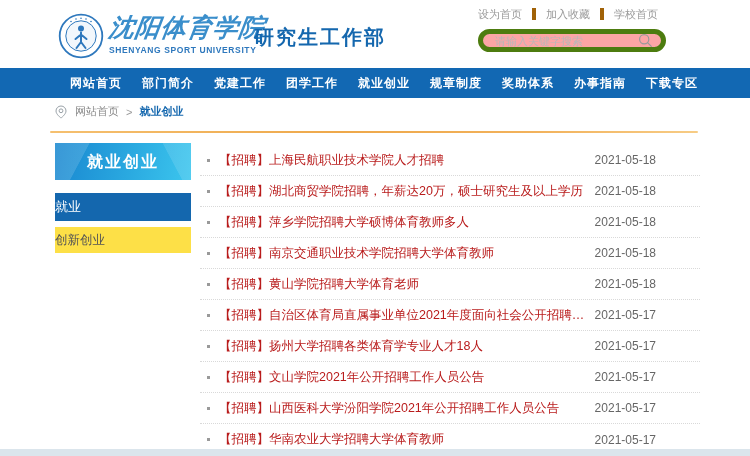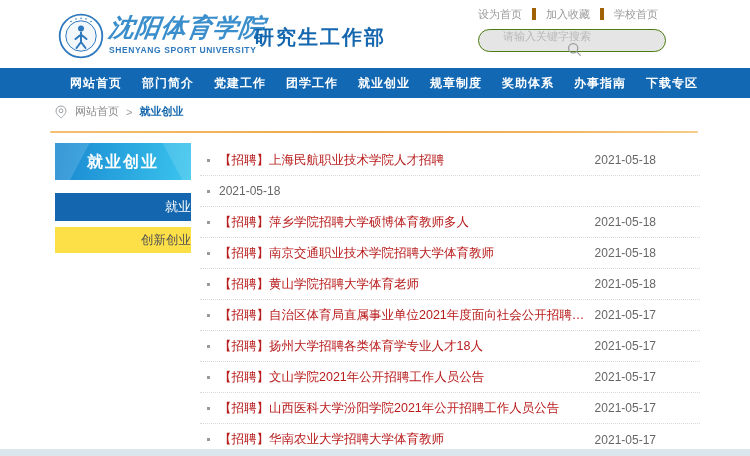--- a/index.html
+++ b/index.html
@@ -15,22 +15,22 @@
   .logo-cn { font-family:"DejaVu Serif","Liberation Serif",serif; font-style:italic; font-weight:bold;
              font-size:25px; line-height:30px; color:#3a8ecb; letter-spacing:1px; transform:skewX(-8deg);
              white-space:nowrap; }
   .logo-en { font-size:8.5px; font-weight:bold; color:#2e78bd; letter-spacing:0.6px; margin-top:2px; white-space:nowrap; }
   .dept-title { position:absolute; left:254px; top:24px; font-size:20px; font-weight:bold;
                 color:#1467ae; letter-spacing:2px; white-space:nowrap; }
   .quick-links { position:absolute; right:92px; top:7px; font-size:11px; color:#999; white-space:nowrap; }
   .quick-links span { cursor:pointer;margin-left:16px; }
   .quick-links span + span { border-left:4px solid #a16207; padding-left:10px; margin-left:10px; }
   .search-box { position:absolute; left:478px; top:29px; width:188px; height:23px;
-                border:1px solid #4d7c0f; border-radius:12px; background:#e5e5e5;
-                display:flex; align-items:center; padding:0 8px 0 12px;flex-direction:column; }
+                border:5px solid #4d7c0f; border-radius:12px; background:#fca5a5;
+                display:flex; align-items:center; padding:0 8px 0 12px; }
   .search-box input { flex:1; border:none; outline:none; font-size:11px; color:#555; background:transparent;
                       font-family:"Liberation Sans","DejaVu Sans",sans-serif; }
   .search-box input::placeholder { color:#b8b8b8; }
   .search-icon-btn { width:15px; height:15px; cursor:pointer; flex:0 0 auto; }
 
   
   .main-nav { position:absolute; top:68px; left:0; width:750px; height:30px; background:#1268b3;
               display:flex; align-items:center; padding-left:70px; }
   .main-nav a { color:#fff; font-size:12px; font-weight:600; letter-spacing:1px; text-decoration:none;
                 margin-right:20px; cursor:pointer; white-space:nowrap; }
@@ -47,21 +47,21 @@
                  background:linear-gradient(to right,#f5c070,#eea84a 45%,#f2b25c 75%,#f7cc85); border-radius:1px; }
 
   
   .sidebar { position:absolute; left:55px; top:143px; width:136px; }
   .sidebar-title { height:37px; line-height:37px; text-align:center; color:#fff; font-size:16px;
                    font-weight:bold; letter-spacing:2px;
                    background:
                      linear-gradient(118deg, rgba(255,255,255,0.14) 22%, rgba(255,255,255,0) 22.5%),
                      linear-gradient(242deg, rgba(255,255,255,0.12) 18%, rgba(255,255,255,0) 18.5%),
                      linear-gradient(100deg,#1987d0,#2aa9e0 55%,#3cc6ee); }
-  .sidebar-item { height:28px; line-height:28px; text-align:right; font-size:13px; cursor:pointer;font-family:Liberation Serif, serif; }
+  .sidebar-item { height:28px; line-height:28px; text-align:left; font-size:13px; cursor:pointer;font-family:Liberation Serif, serif; }
   .sidebar-item.active { margin-top:13px; background:#1467ae; color:#fff; }
   .sidebar-item.plain  { margin-top:6px; height:26px; line-height:26px; background:#fde047; color:#555; font-size:12.5px; }
 
   
   .news-list { position:absolute; left:200px; top:145px; width:500px; }
   .news-row { height:31px; display:flex; align-items:center; border-bottom:1px dotted #d9d9d9; }
   .news-row:last-child { border-bottom:none; }
   .bullet { width:3px; height:3px; background:#9a9a9a; margin:0 9px 0 7px; flex:0 0 auto; }
   .news-title { flex:1; font-size:12.5px; color:#b91c1c; white-space:nowrap; overflow:hidden;
                 text-overflow:ellipsis; cursor:pointer; }
@@ -138,20 +138,21 @@
   </aside>
 
   <main class="news-list">
     <div class="news-row">
       <span class="bullet"></span>
       <span class="news-title">【招聘】上海民航职业技术学院人才招聘</span>
       <span class="news-date">2021-05-18</span>
     </div>
     <div class="news-row">
       <span class="bullet"></span>
+      <span class="news-title">【招聘】湖北商贸学院招聘，年薪达20万，硕士研究生及以上学历</span>
       <span class="news-date">2021-05-18</span>
     </div>
     <div class="news-row">
       <span class="bullet"></span>
       <span class="news-title">【招聘】萍乡学院招聘大学硕博体育教师多人</span>
       <span class="news-date">2021-05-18</span>
     </div>
     <div class="news-row">
       <span class="bullet"></span>
       <span class="news-title">【招聘】南京交通职业技术学院招聘大学体育教师</span>

